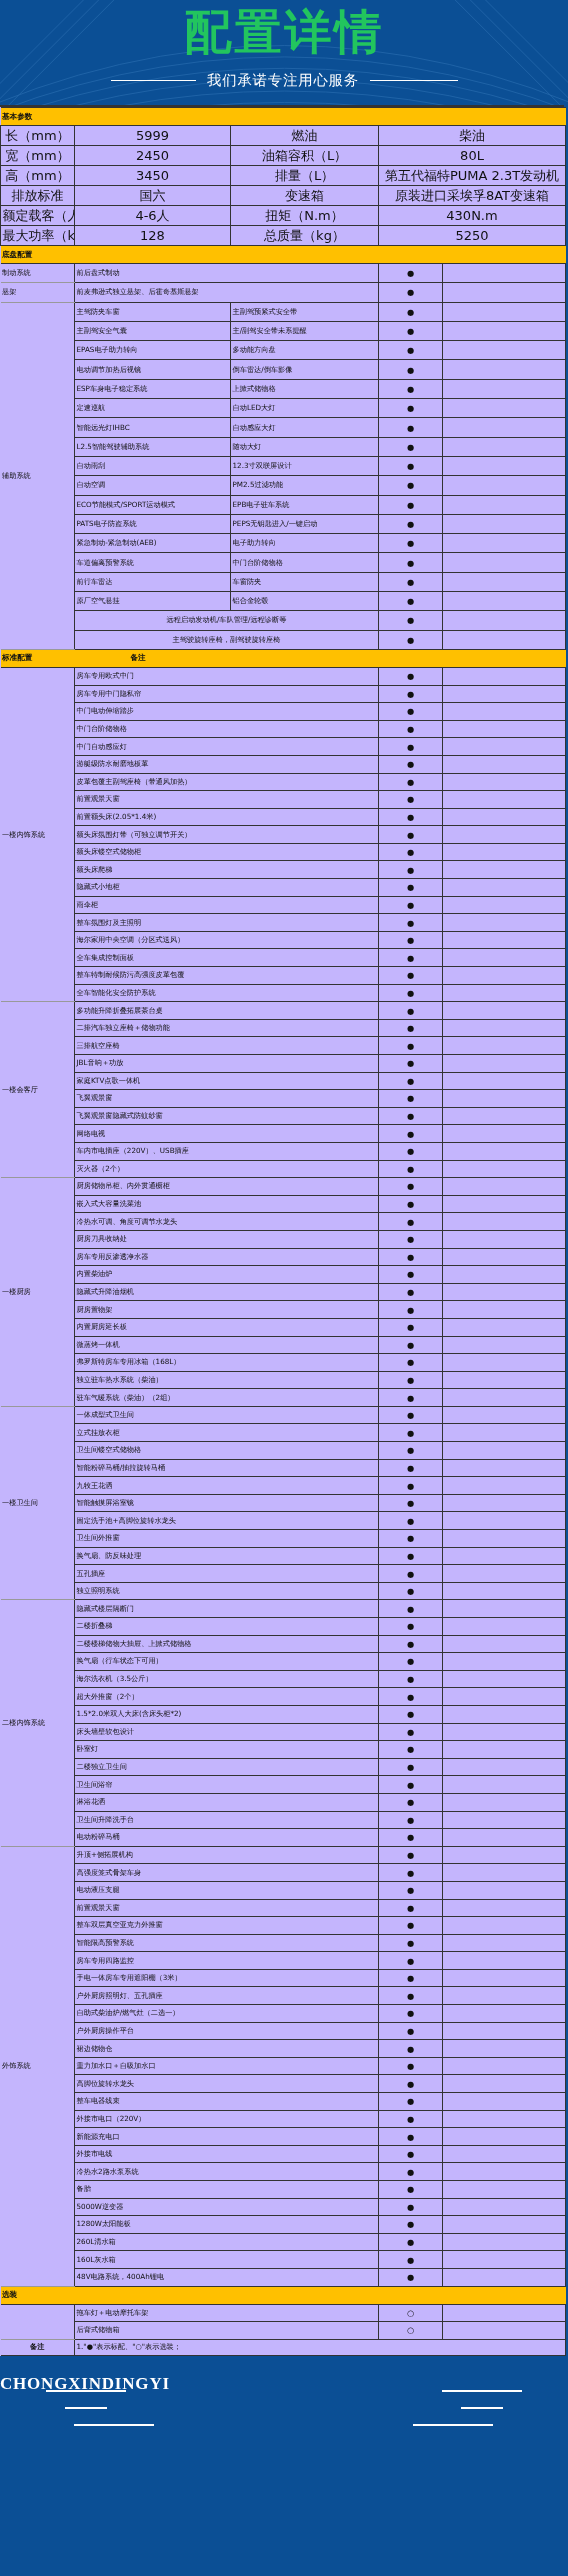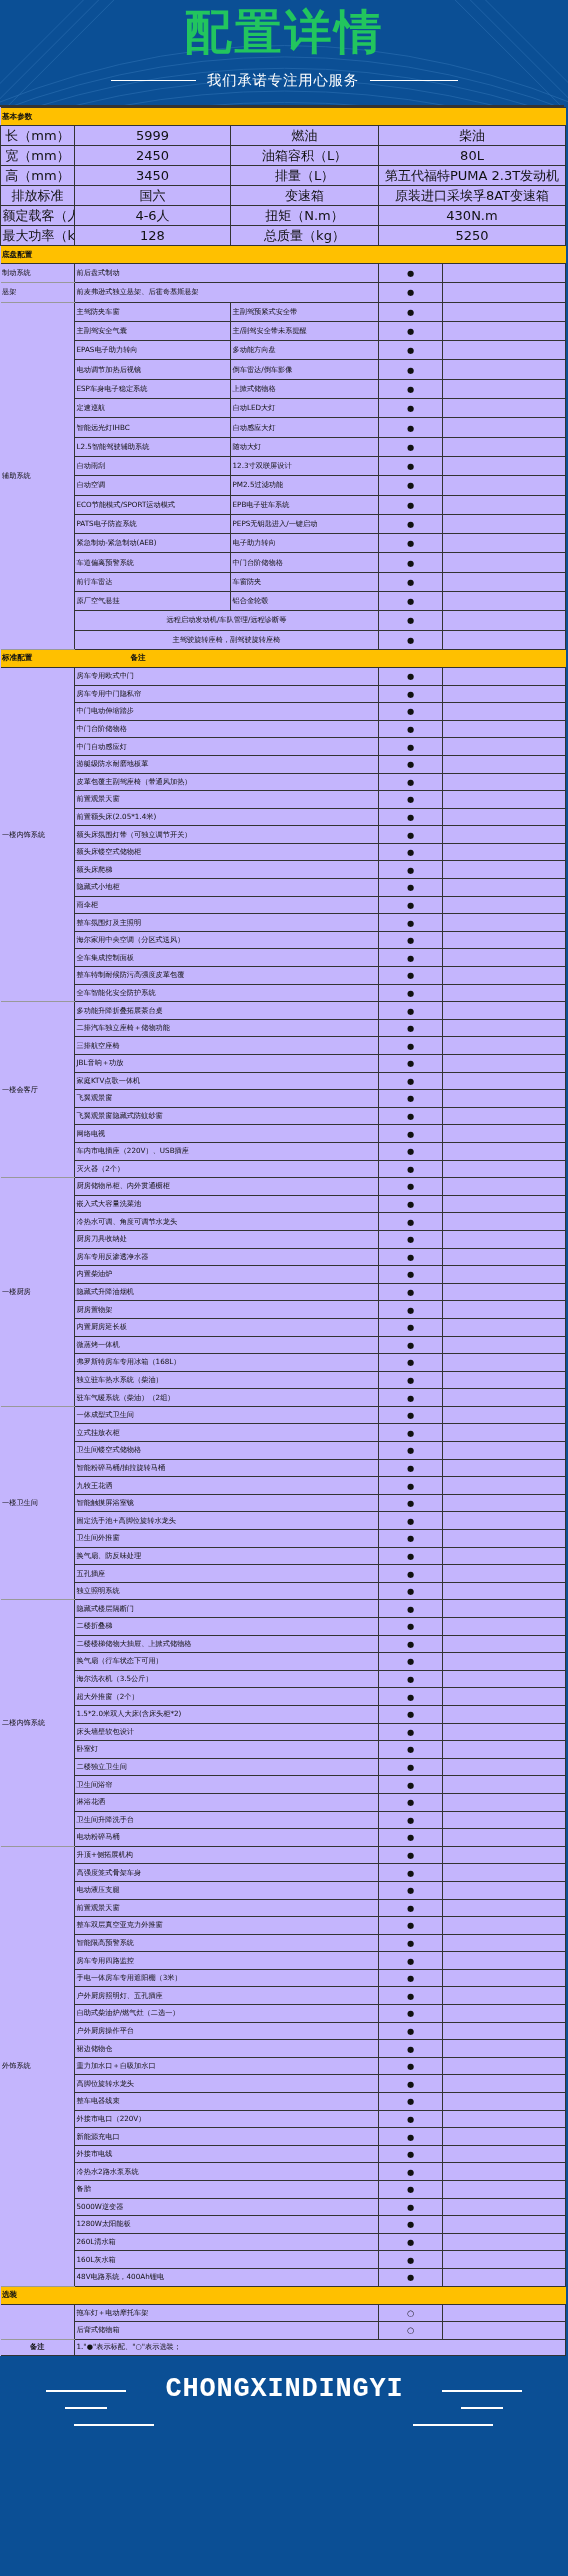--- a/index.html
+++ b/index.html
@@ -60,22 +60,22 @@
   .note-row td { height: 16px; }
 
   .footer {
     height: 177px;
     background: #0b4f95;
     position: relative;
     color: #fff;
   }
   .footer .en {
     position: absolute; left: 0; right: 0; top: 18px;
-    text-align: center; font-size: 27px; font-weight: bold; letter-spacing: 0.8px;
-    font-family: Liberation Mono, monospace;
+    text-align: left; font-size: 17px; font-weight: bold; letter-spacing: 0.8px;
+    font-family: Liberation Serif, serif;
   }
   .footer .cn {
     position: absolute; left: 0; right: 0; top: 61px;
     text-align: center; font-size: 19px; font-weight: bold; letter-spacing: 1.5px;
   }
   .footer .bar { position: absolute; height: 2.3px; background: #fff; }
 </style>
 </head>
 <body>
 

